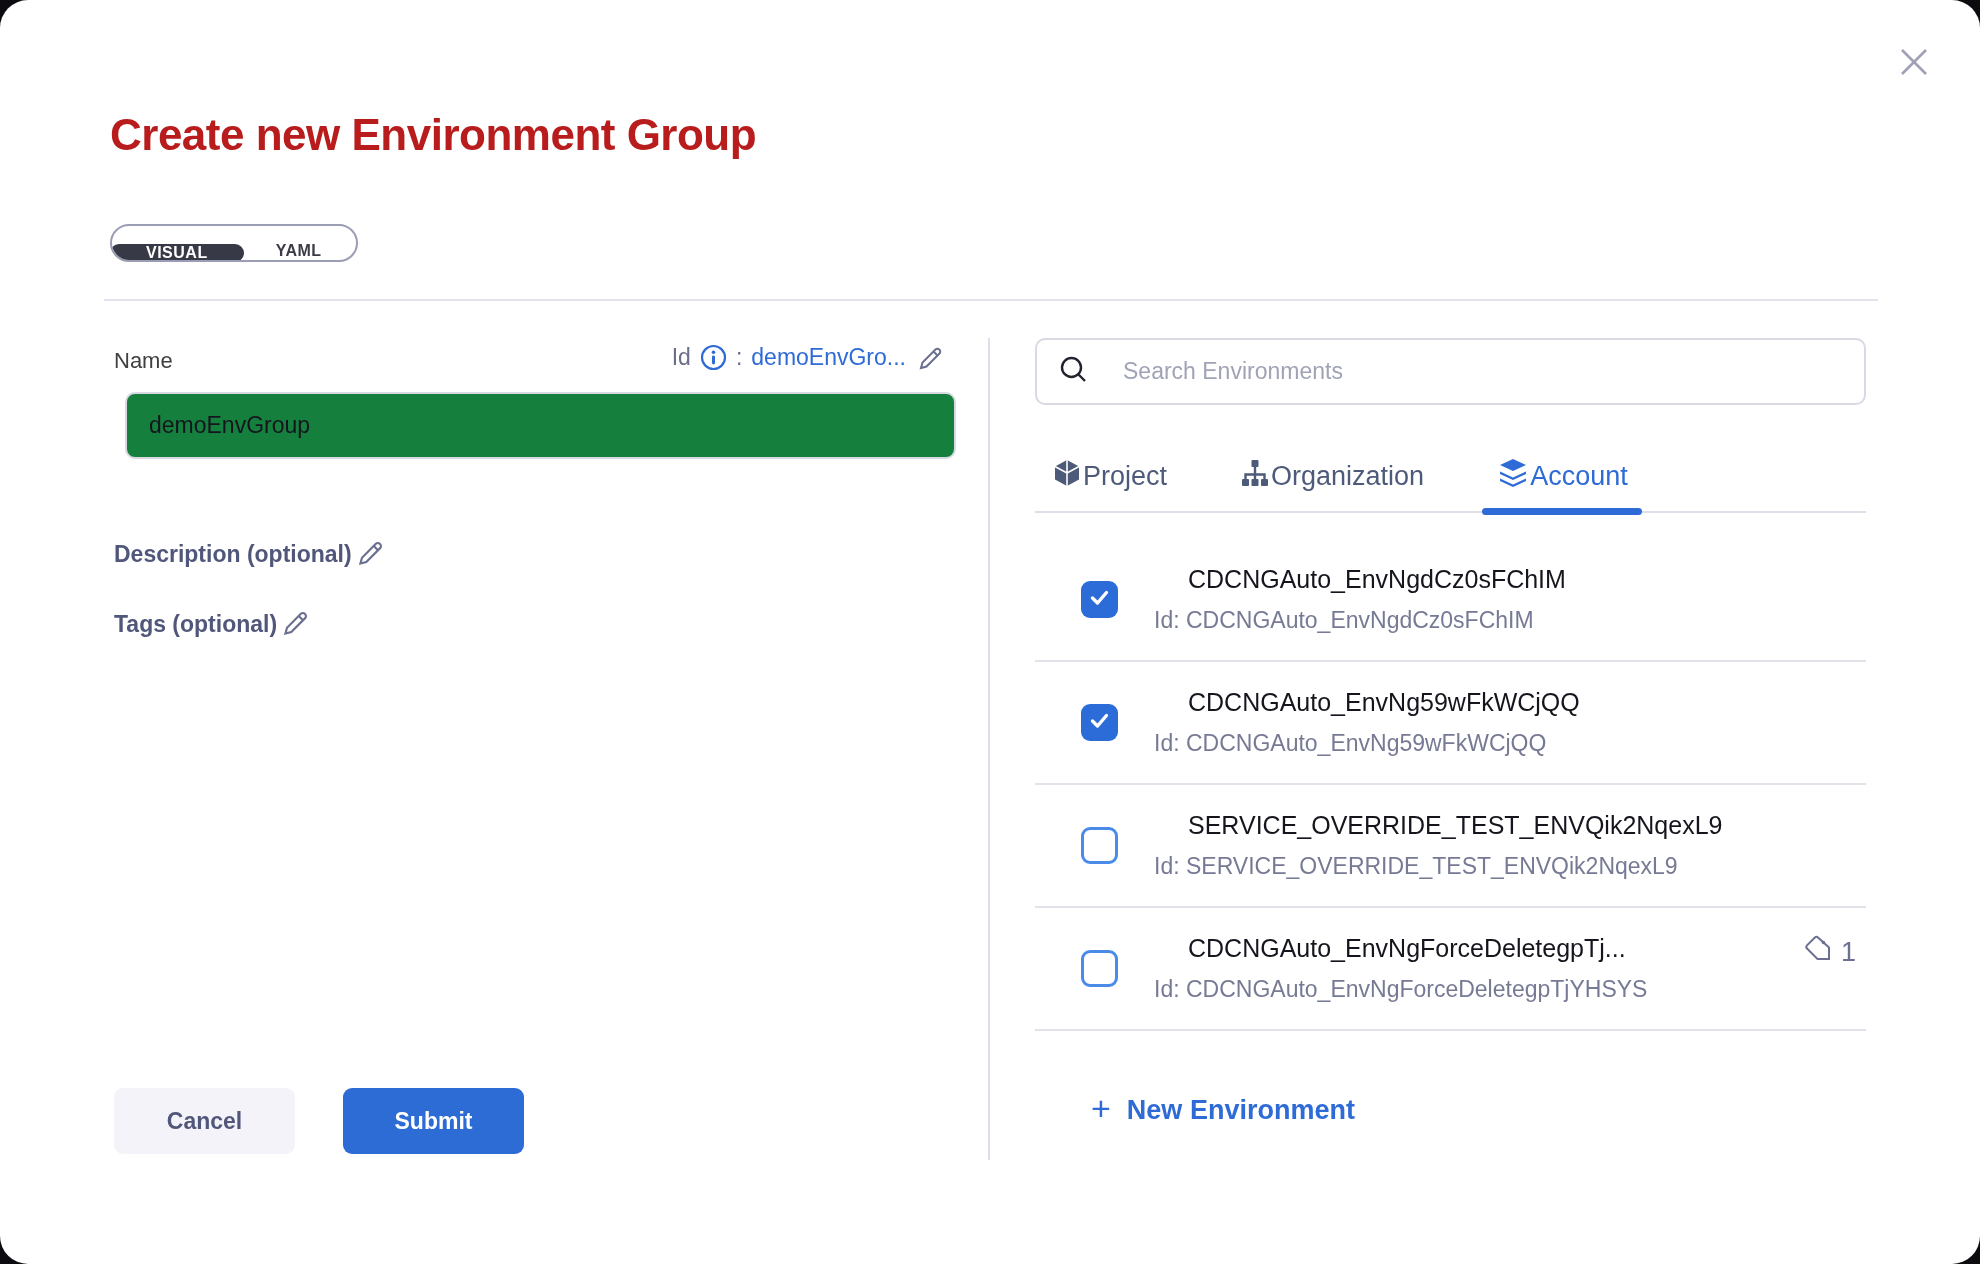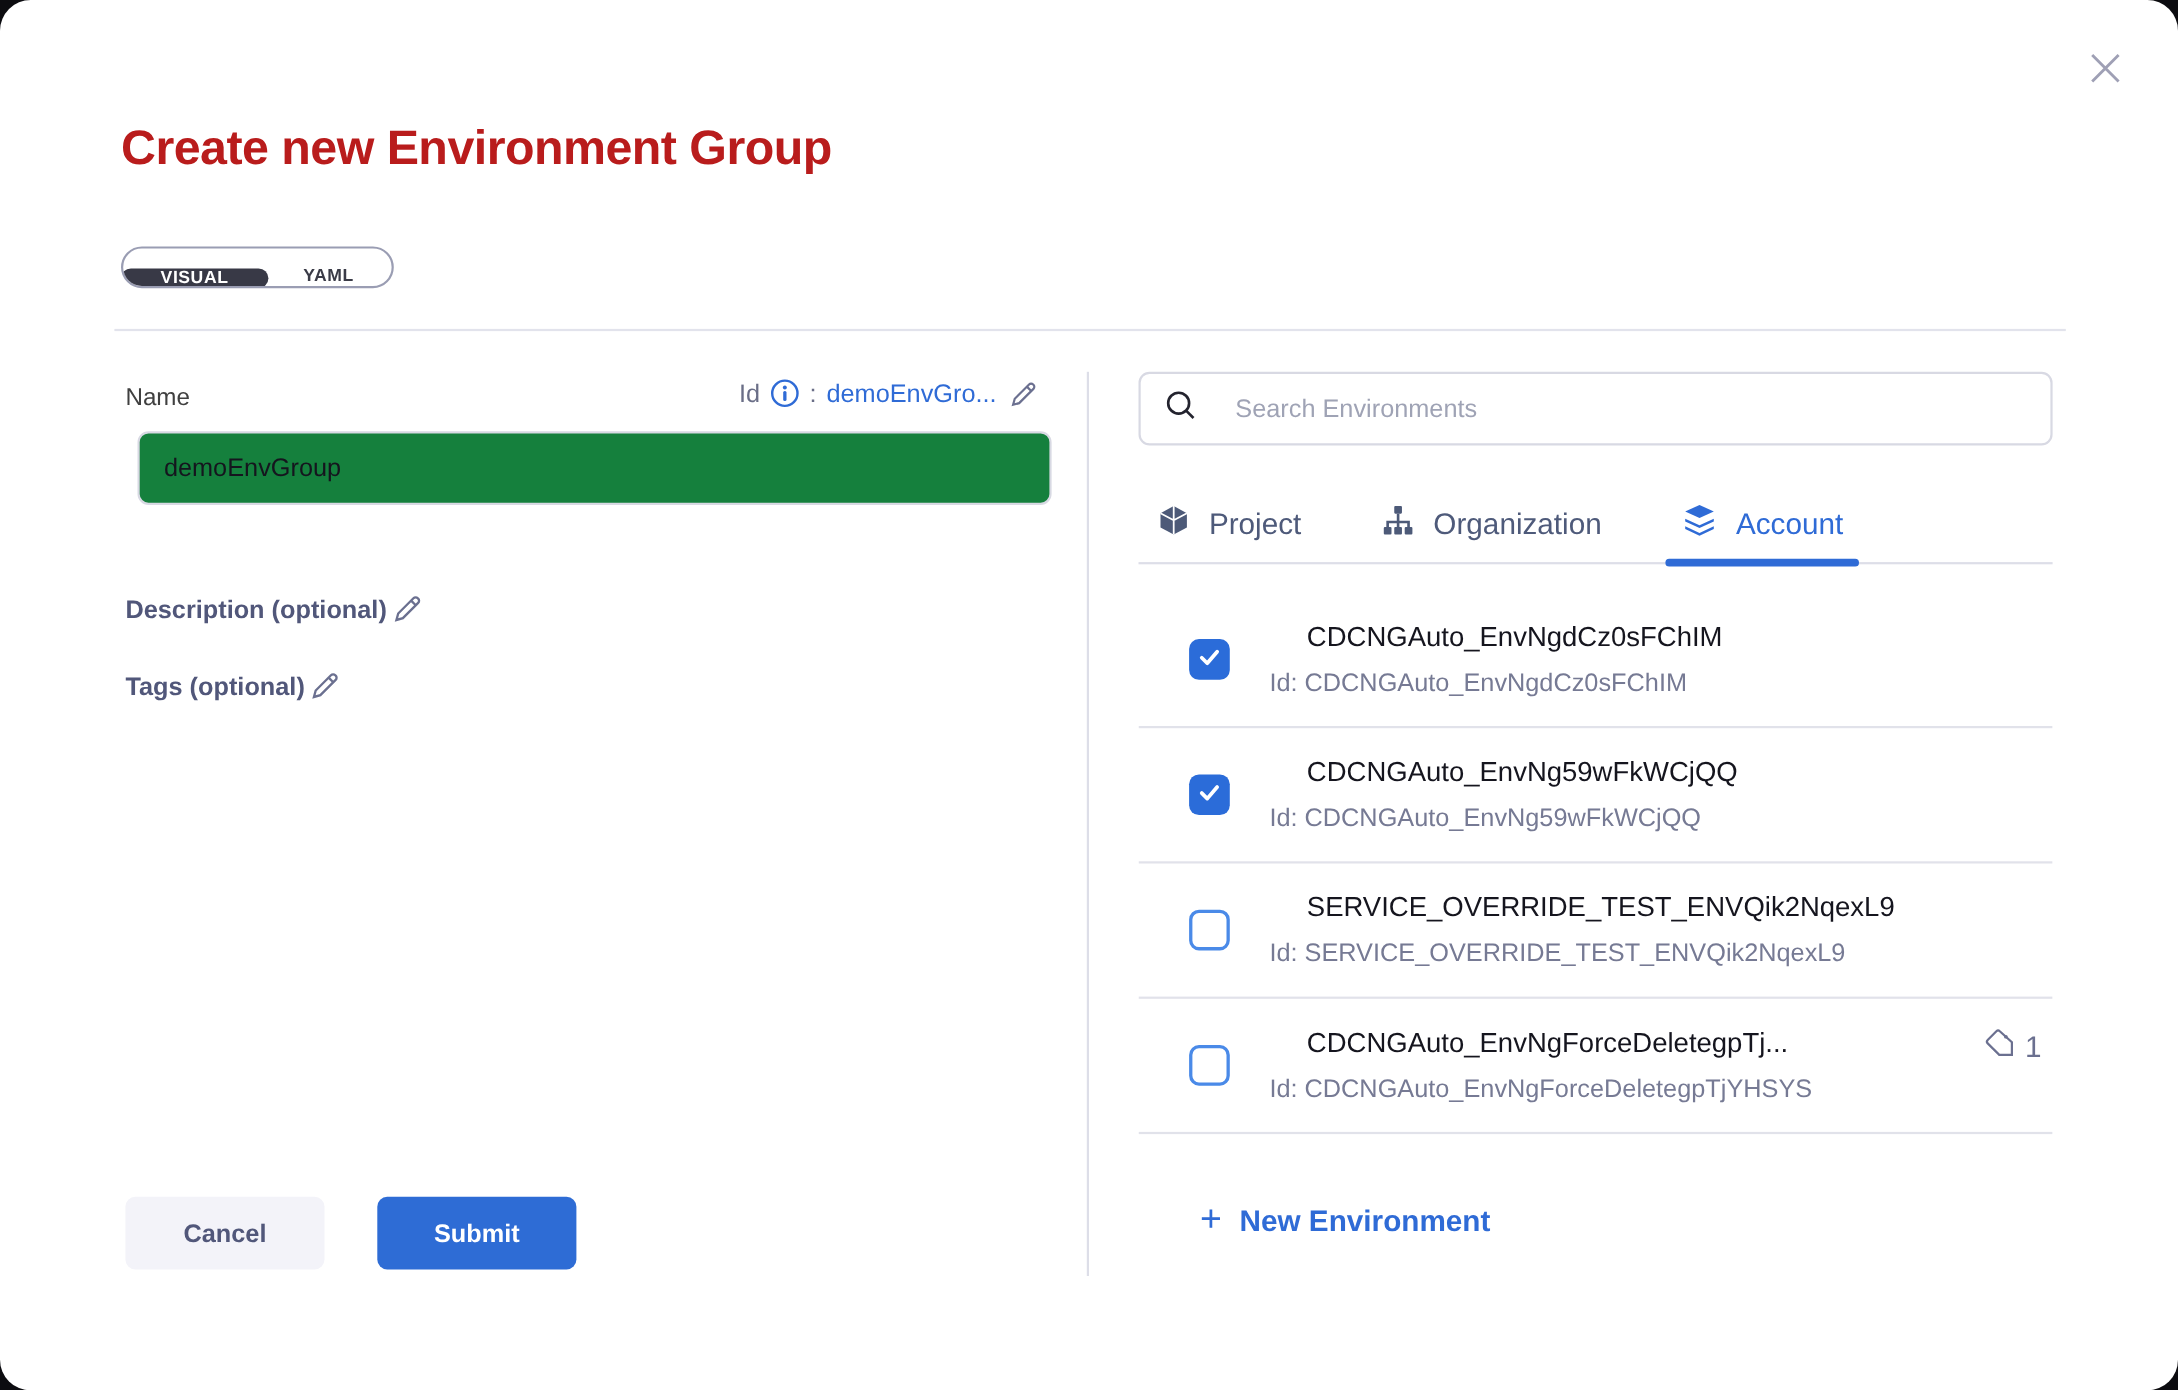--- a/index.html
+++ b/index.html
@@ -114,21 +114,21 @@
   .search-input::placeholder { color:#9fa3b5; }
   
   .scope-tabs {
     position:relative;
     margin-top:36px; height:72px;
     display:flex; align-items:center; gap:72px;
     border-bottom:2px solid #dddee8;
     padding-left:16px;
   }
   .scope-tab {
-    display:flex; align-items:center; gap:16px;
+    display:flex; align-items:center; 
     font-size:27px; color:#4e5a7a; cursor:pointer;
     position:relative; height:100%;
   }
   .scope-tab.active { color:#2f6bd6; }
   .tab-underline {
     position:absolute; bottom:-4px; left:-14px; right:-14px;
     height:7px; border-radius:4px; background:#2f6bd6;
   }
   
   .env-list {

